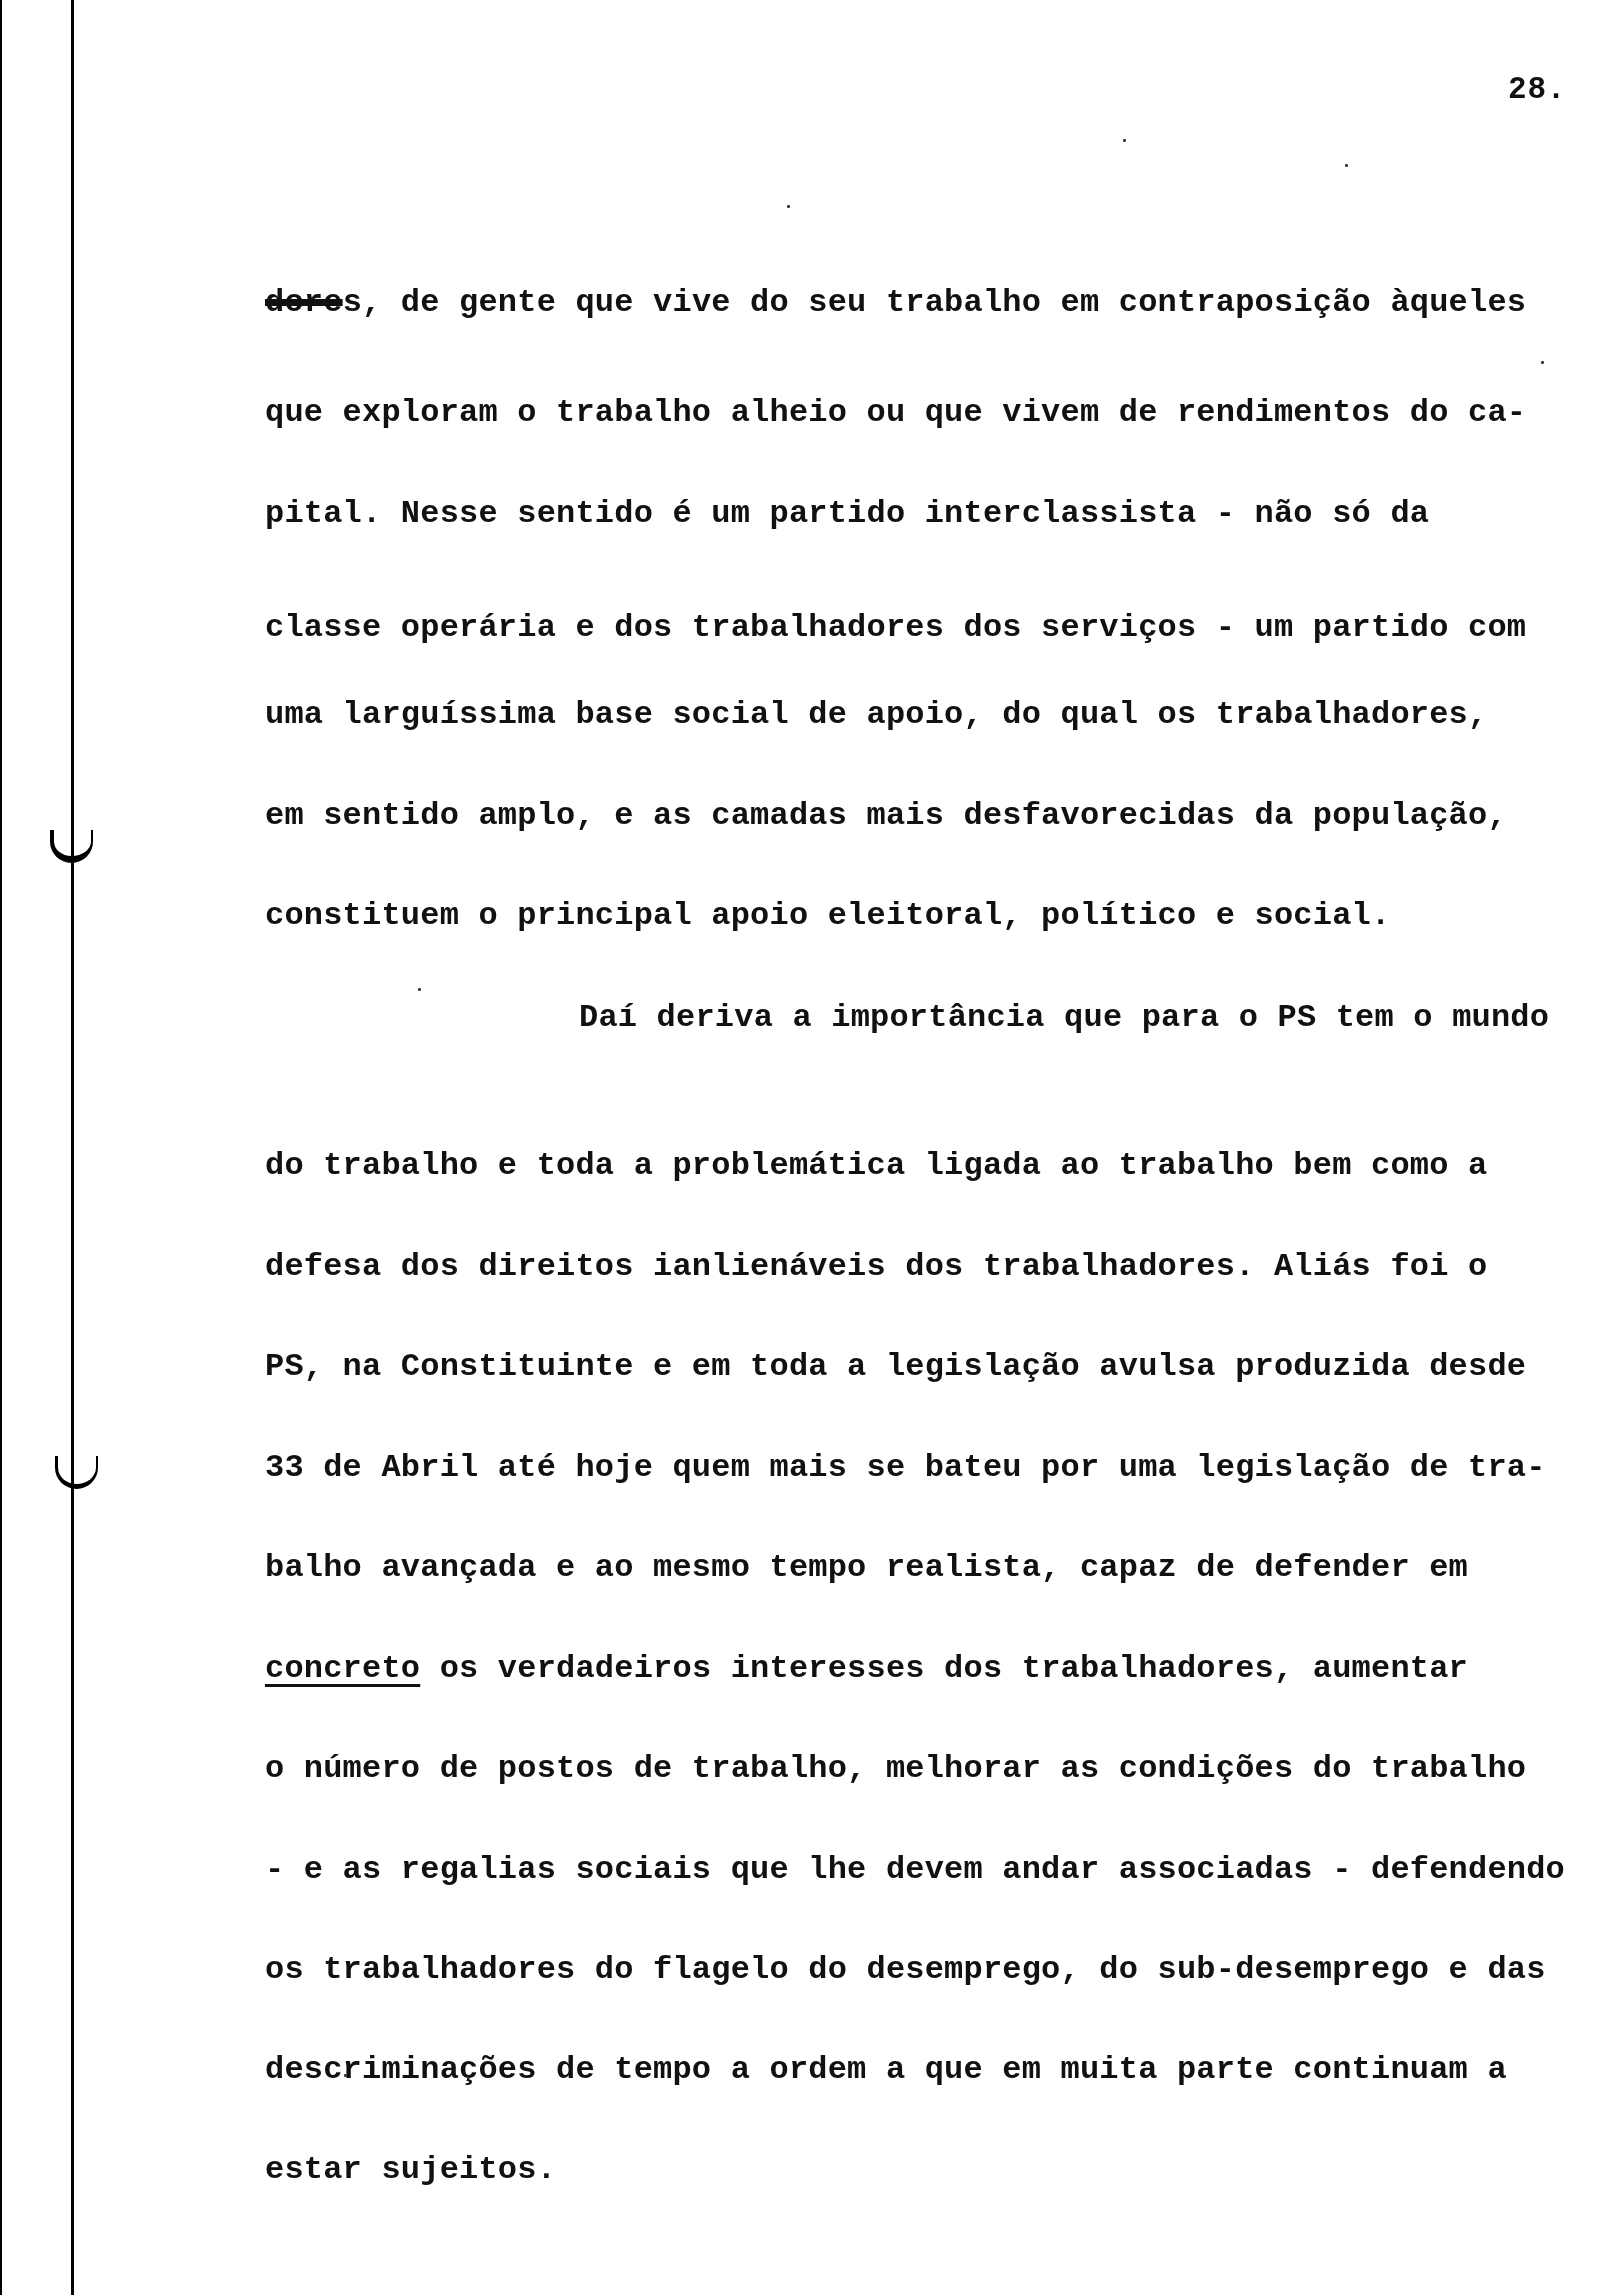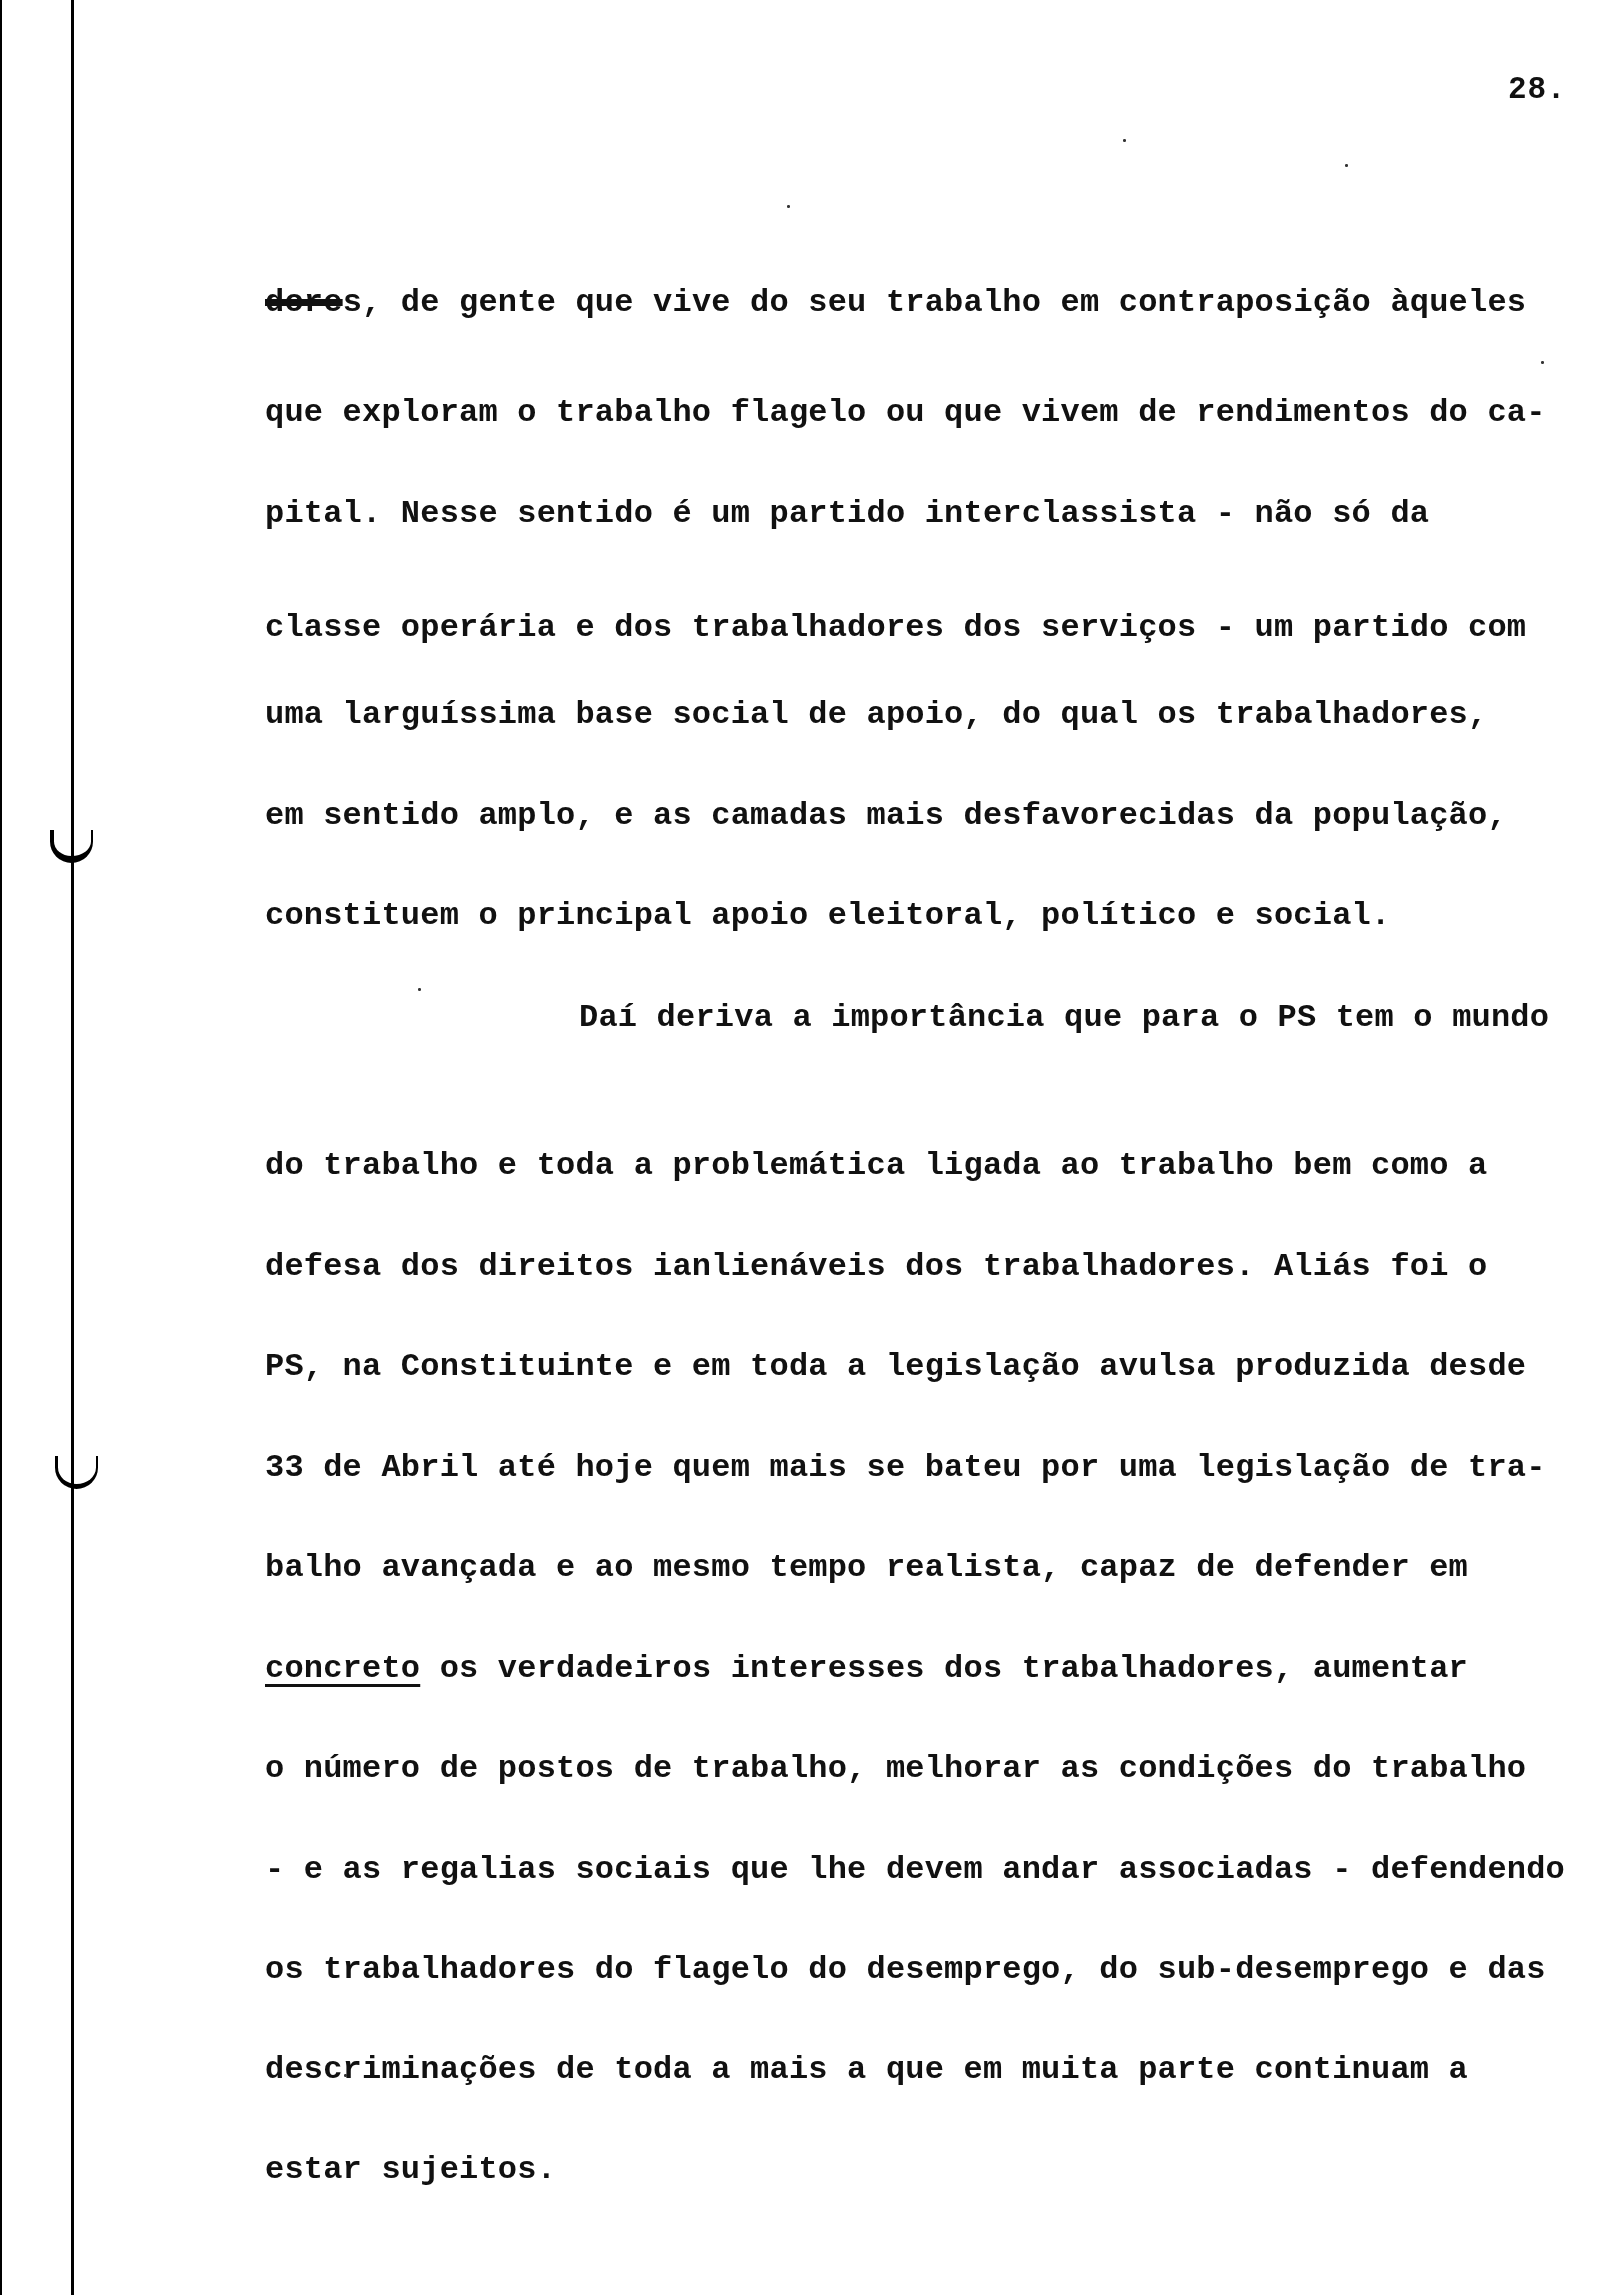--- a/index.html
+++ b/index.html
@@ -88,40 +88,40 @@
 
 <div class="page-edge"></div>
 <div class="binding-line"></div>
 <div class="punch-mark one"></div>
 <div class="punch-mark two"></div>
 
 <div class="page-number">28.</div>
 
 <div>
   <div class="line" style="top:287px;"><span class="strike">dore</span><span>s, de gente que vive do seu trabalho em contraposição àqueles</span></div>
-  <div class="line" style="top:397px;">que exploram o trabalho flagelo ou que vivem de rendimentos do ca-</div>
+  <div class="line" style="top:397px;">que exploram o trabalho alheio ou que vivem de rendimentos do ca-</div>
   <div class="line" style="top:498px;">pital. Nesse sentido é um partido interclassista - não só da</div>
   <div class="line" style="top:612px;">classe operária e dos trabalhadores dos serviços - um partido com</div>
   <div class="line" style="top:699px;">uma larguíssima base social de apoio, do qual os trabalhadores,</div>
   <div class="line" style="top:800px;">em sentido amplo, e as camadas mais desfavorecidas da população,</div>
   <div class="line" style="top:900px;">constituem o principal apoio eleitoral, político e social.</div>
 </div>
 
 <div>
   <div class="line indent" style="top:1002px;">Daí deriva a importância que para o PS tem o mundo</div>
   <div class="line" style="top:1150px;">do trabalho e toda a problemática ligada ao trabalho bem como a</div>
   <div class="line" style="top:1251px;">defesa dos direitos ianlienáveis dos trabalhadores. Aliás foi o</div>
   <div class="line" style="top:1351px;">PS, na Constituinte e em toda a legislação avulsa produzida desde</div>
   <div class="line" style="top:1452px;">33 de Abril até hoje quem mais se bateu por uma legislação de tra-</div>
   <div class="line" style="top:1552px;">balho avançada e ao mesmo tempo realista, capaz de defender em</div>
   <div class="line" style="top:1653px;"><span class="underline">concreto</span><span> os verdadeiros interesses dos trabalhadores, aumentar</span></div>
   <div class="line" style="top:1753px;">o número de postos de trabalho, melhorar as condições do trabalho</div>
   <div class="line" style="top:1854px;text-align:right;">- e as regalias sociais que lhe devem andar associadas - defendendo</div>
   <div class="line" style="top:1954px;">os trabalhadores do flagelo do desemprego, do sub-desemprego e das</div>
-  <div class="line" style="top:2054px;">descriminações de toda a mais a que em muita parte continuam a</div>
+  <div class="line" style="top:2054px;">descriminações de tempo a ordem a que em muita parte continuam a</div>
   <div class="line" style="top:2154px;">estar sujeitos.</div>
 </div>
 
 <div class="speck" style="left:787px;top:205px;"></div>
 <div class="speck" style="left:1123px;top:139px;"></div>
 <div class="speck" style="left:1345px;top:164px;"></div>
 <div class="speck" style="left:1541px;top:361px;"></div>
 <div class="speck" style="left:418px;top:988px;"></div>
 <div class="speck" style="left:344px;top:2074px;"></div>
 

